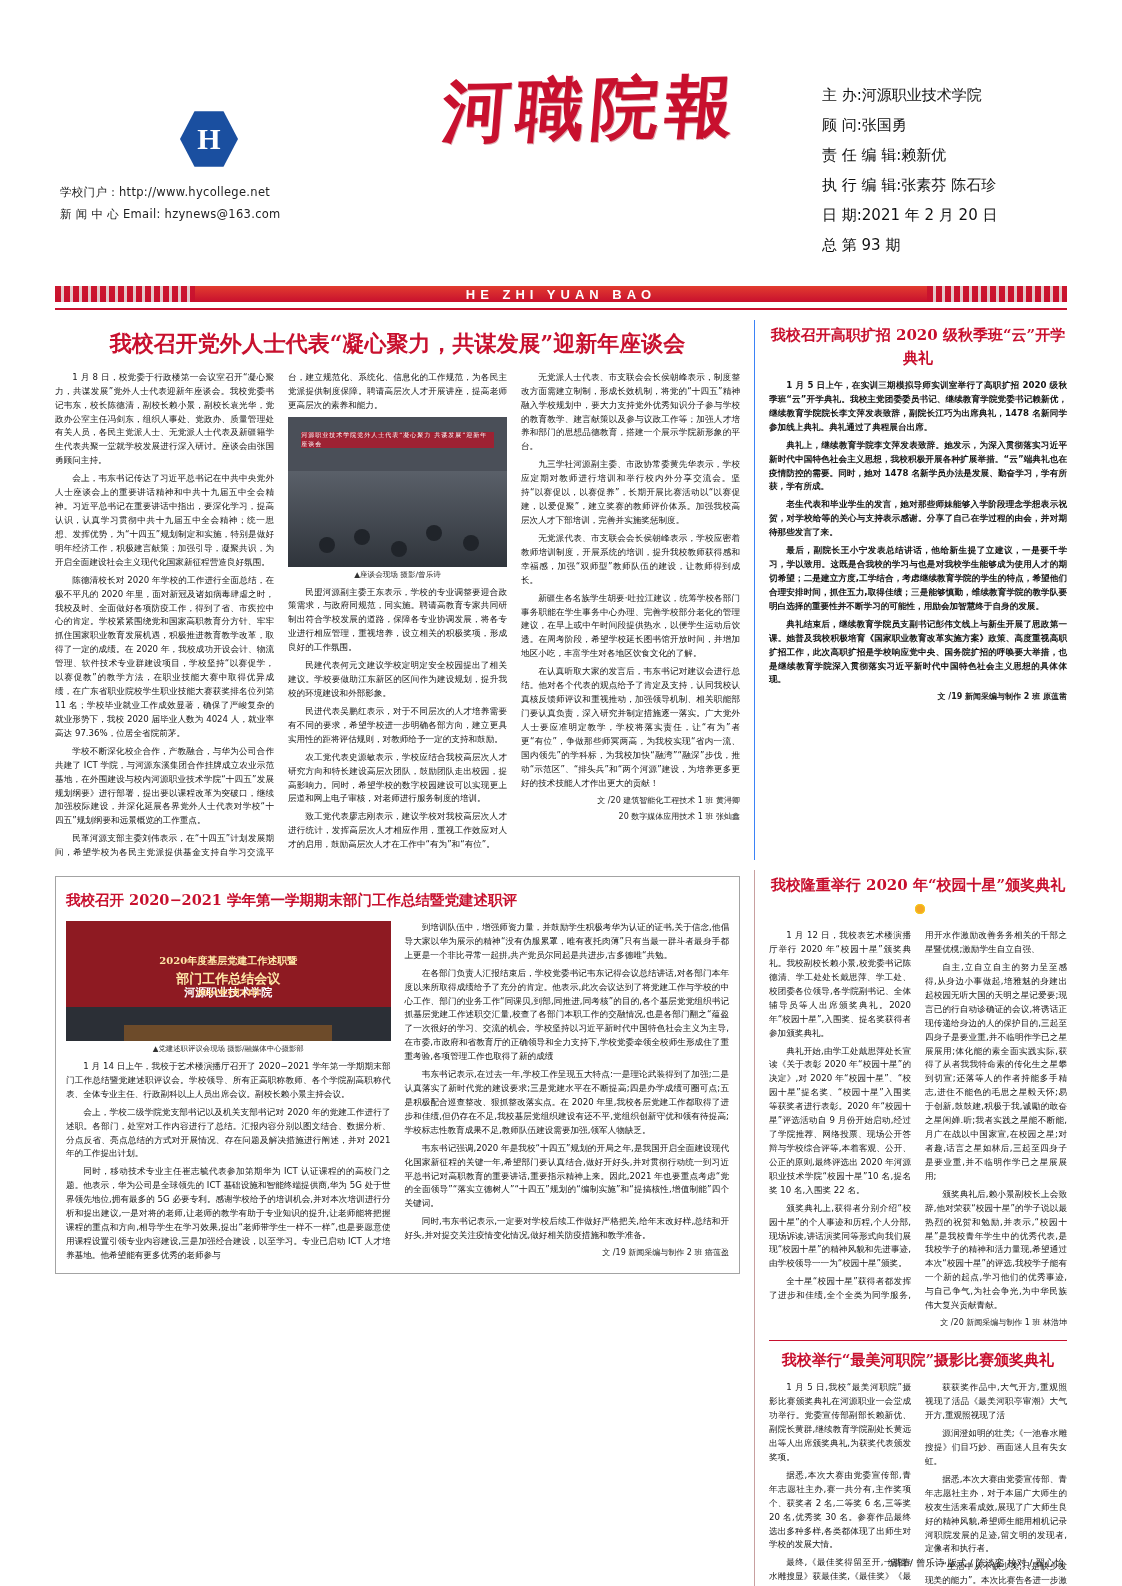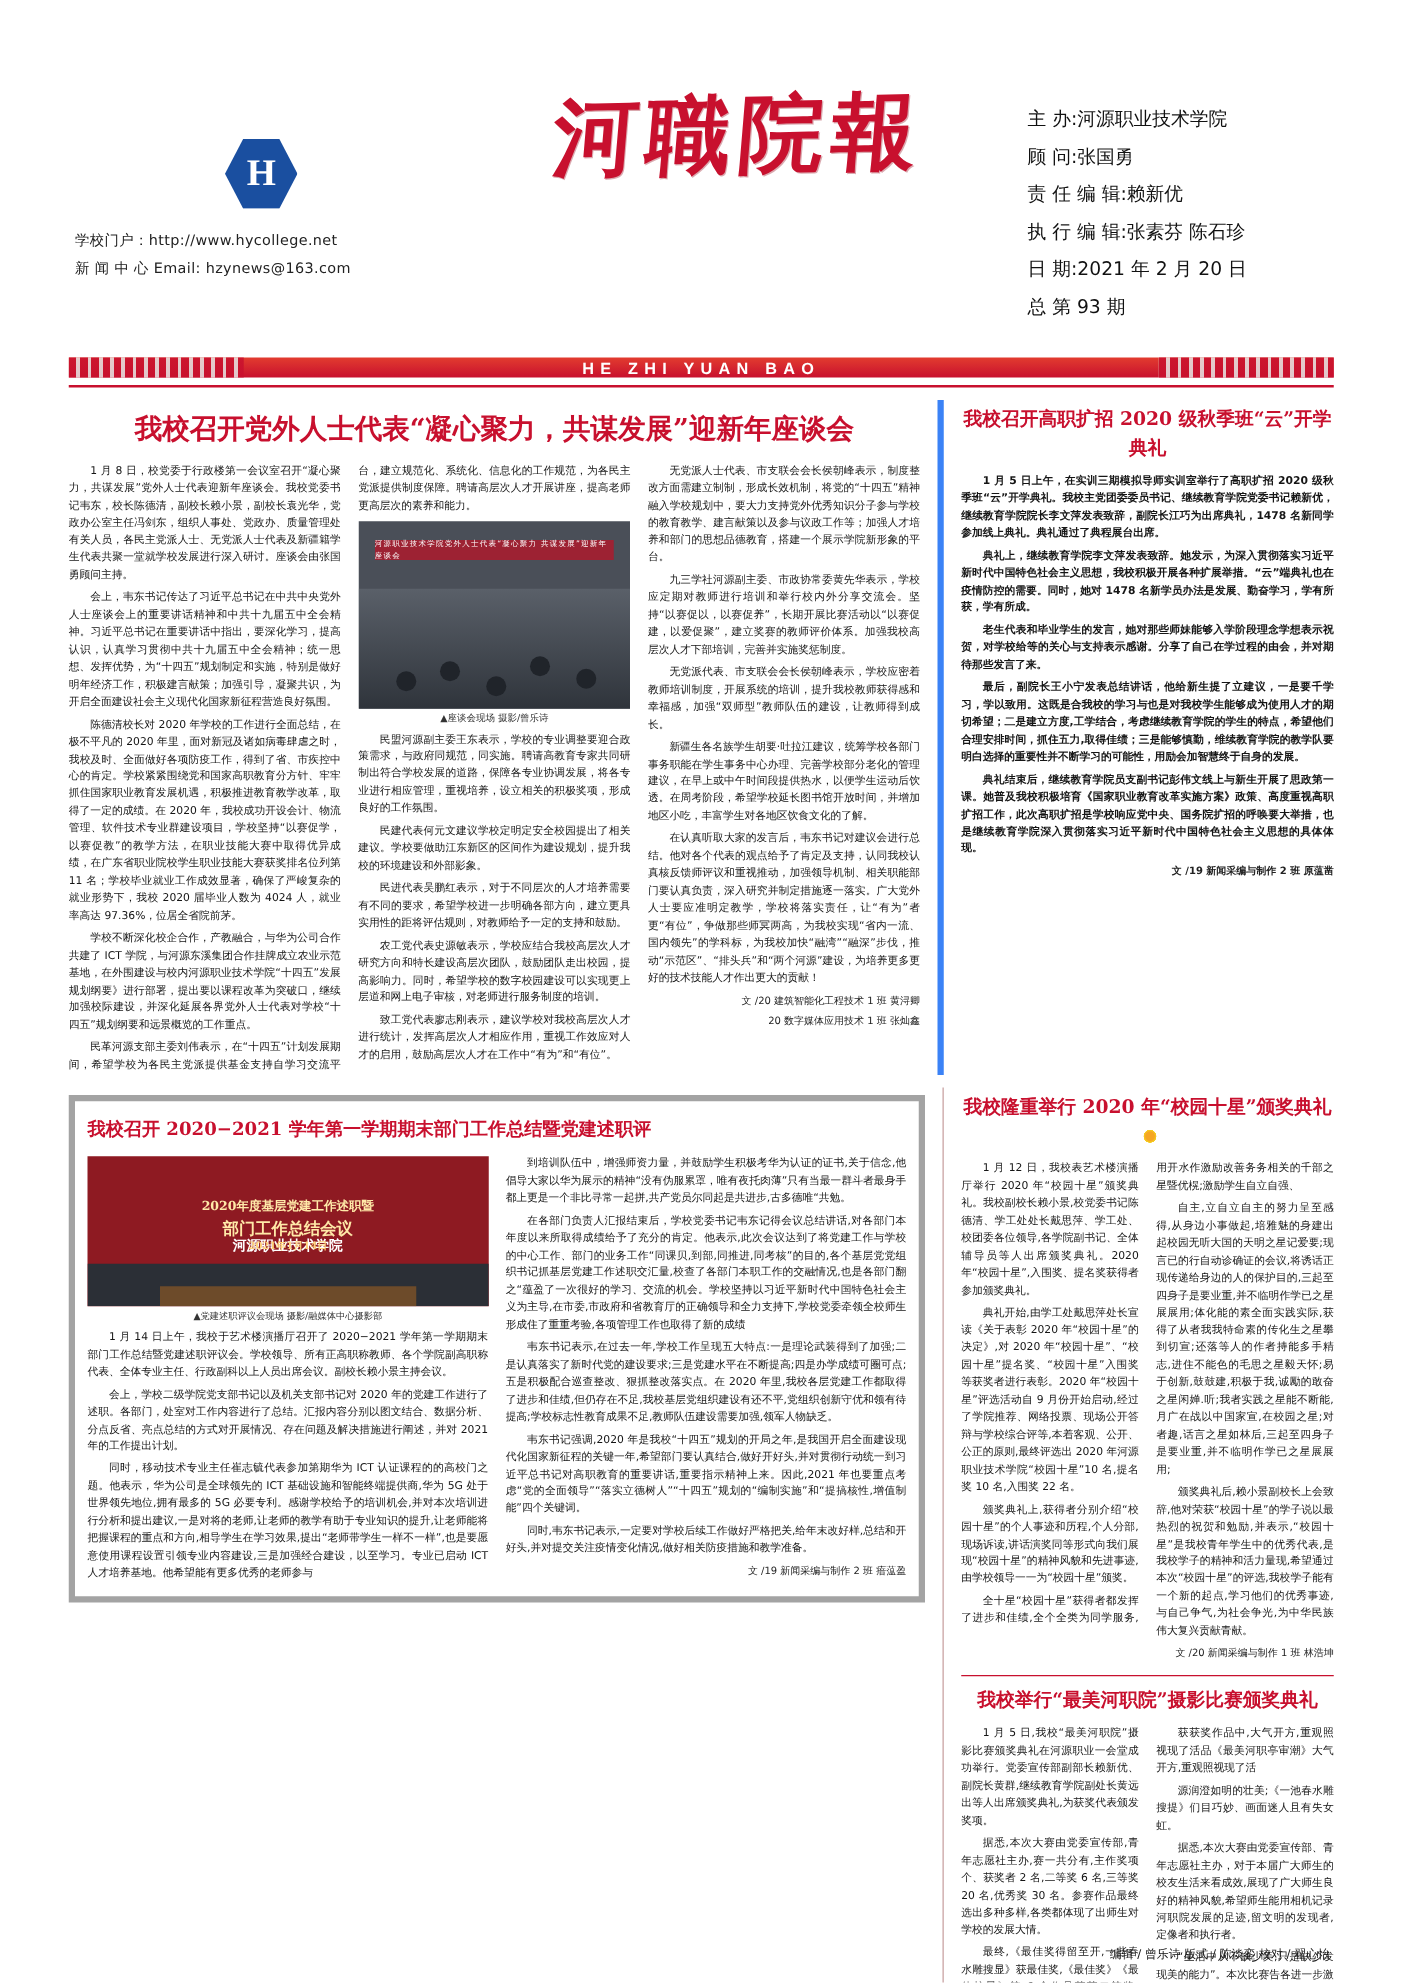--- a/index.html
+++ b/index.html
@@ -57,21 +57,21 @@
     background:repeating-linear-gradient(90deg,#c8102e 0 6px, #e6e6e6 6px 9px);
     opacity:.85;
   }
   .pinyin-bar:before{ left:0; }
   .pinyin-bar:after{ right:0; }
 
   .rule { margin:6px 55px 0 55px; border-top:2px solid #c8102e; }
 
   
   .content { display:flex; padding:10px 55px 0 55px; }
-  .col-main { width:700px; padding-right:14px; border-right:5px solid #3b82f6; }
+  .col-main { width:700px; padding-right:14px; border-right:1px solid #3b82f6; }
   .col-side { width:312px; padding-left:14px; }
 
   h1.headline {
     color:#c8102e;
     font-family:"DejaVu Serif", serif;
     font-size:22px;
     font-weight:bold;
     text-align:center;
     margin:8px 0 12px 0;
     line-height:1.4;
@@ -108,21 +108,21 @@
     align-items:center; justify-content:center; letter-spacing:1px;
   }
   .photo .rows { position:absolute; left:0; right:0; bottom:0; height:64%;
     background:linear-gradient(#5a6069,#2f343b); }
   .photo .head { position:absolute; width:16px; height:16px; border-radius:50%;
     background:#20242a; }
   .caption { font-size:7.6px; text-align:center; color:#333; margin:2px 0 6px 0; }
   .byline { font-size:8px; text-align:right; color:#222; margin:4px 0 0 0; line-height:1.6; }
 
   .framed {
-    border:5px solid #a3a3a3; padding:8px 10px 10px 10px; margin-top:6px;
+    border:1px solid #a3a3a3; padding:8px 10px 10px 10px; margin-top:6px;
   }
   .redbox-photo {
     width:100%; height:120px; background:#8e1a22; position:relative; overflow:hidden; margin-bottom:3px;
   }
   .redbox-photo .t1, .redbox-photo .t2, .redbox-photo .t3, .redbox-photo .t4 {
     position:absolute; left:0; right:0; text-align:center; color:#ffe9a8;
     font-family:"DejaVu Serif", serif; font-weight:bold;
   }
   .redbox-photo .t1{ top:16px; font-size:11px; color:#fff;margin-top:48px; }
   .redbox-photo .t2{ top:33px; font-size:10px; }

